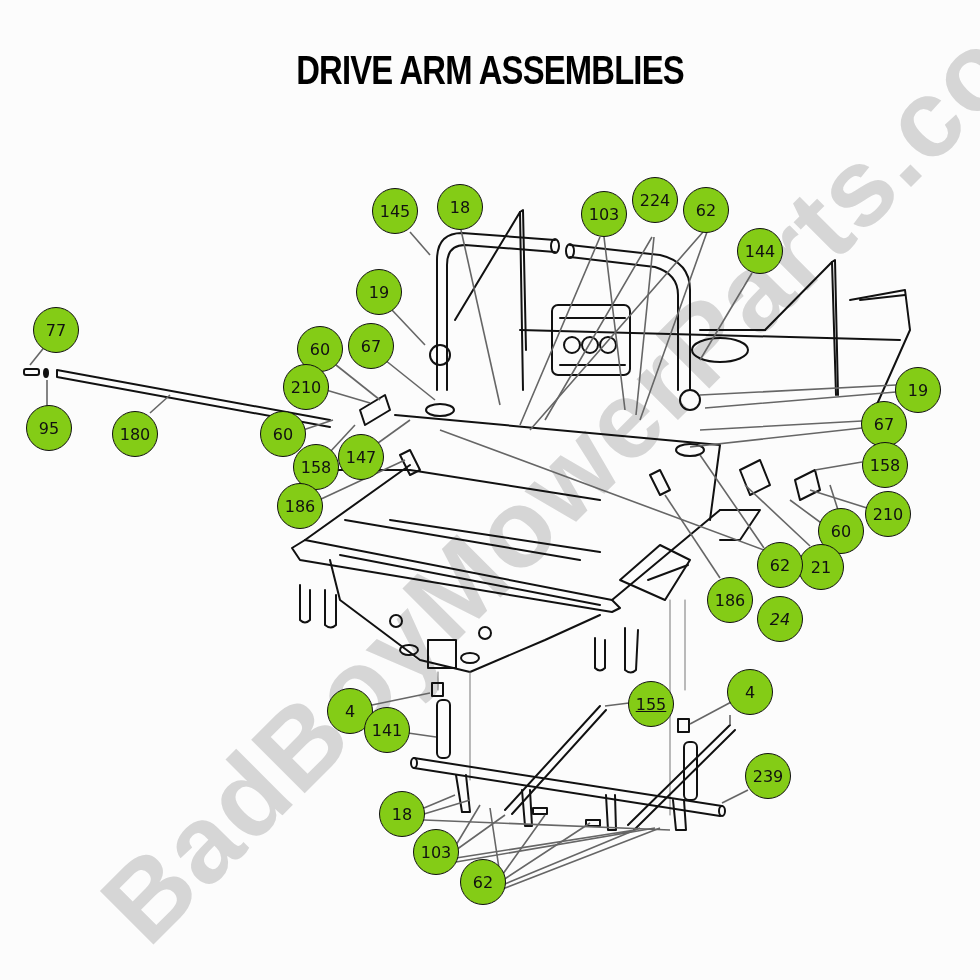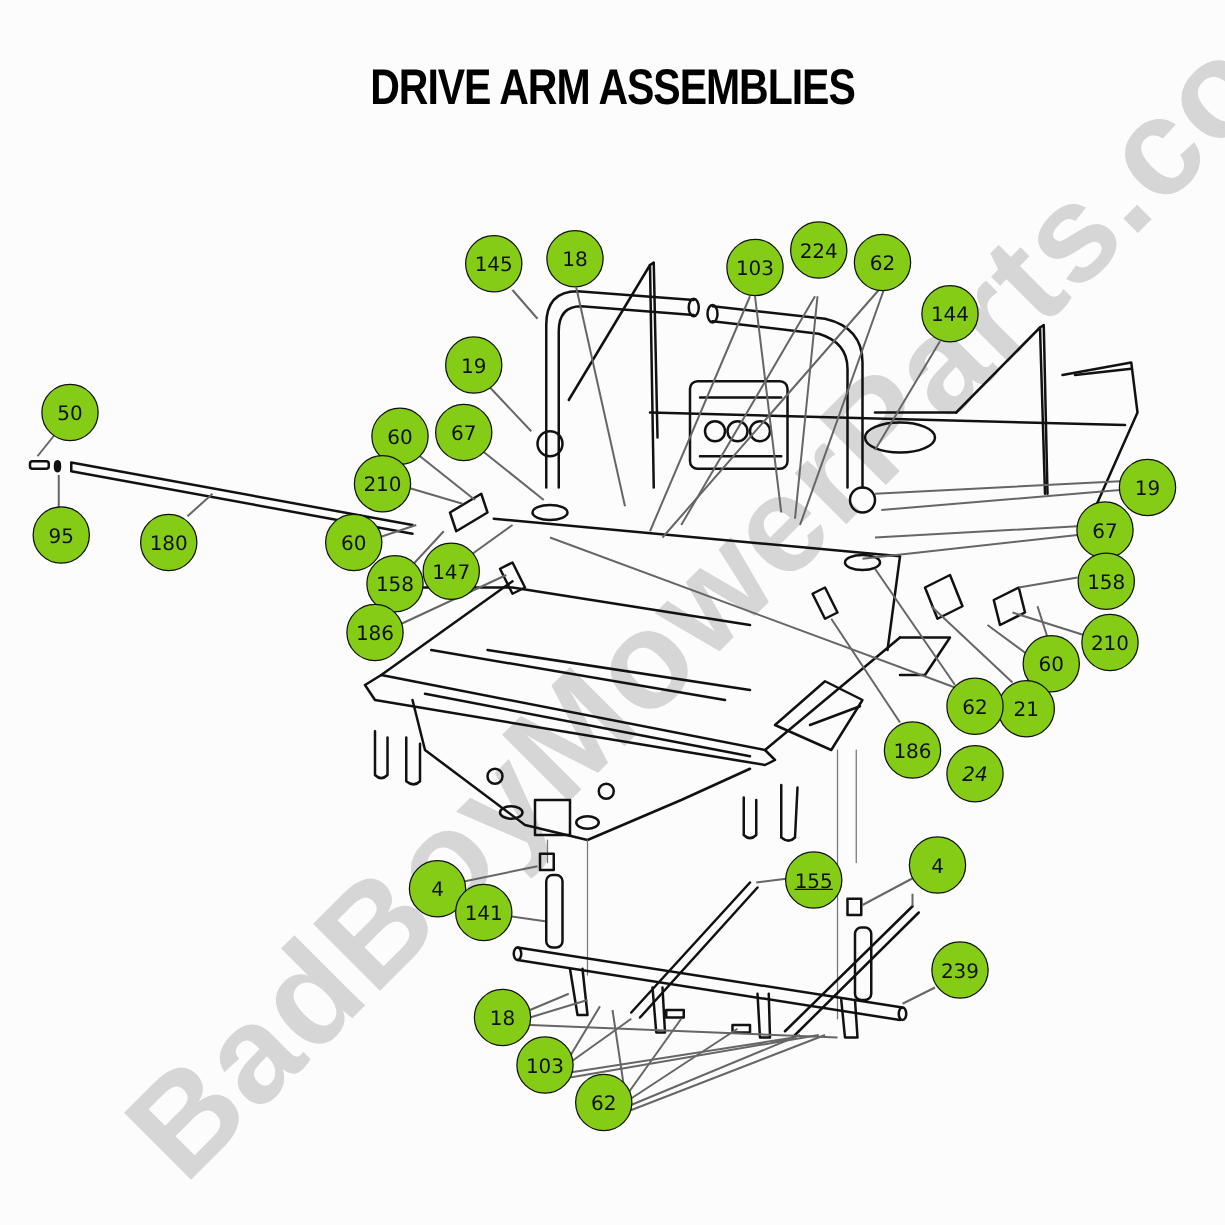--- a/index.html
+++ b/index.html
@@ -146,21 +146,21 @@
       <path d="M748 790 L722 803"></path>
       <path d="M424 808 L455 795 M424 814 L470 800 M424 820 L670 830"></path>
       <path d="M456 845 L480 805 M456 850 L505 815 M456 858 L635 830 M456 862 L655 828"></path>
       <path d="M500 875 L490 808 M500 878 L545 815 M500 882 L590 823 M500 886 L640 828 M500 890 L660 828"></path>
     </g>
   </svg>
 
   <div id="title">DRIVE ARM ASSEMBLIES</div>
 
   <div id="callouts">
-      <div class="callout" style="left: 56px; top: 330px;">50</div>
+      <div class="callout" style="left: 56px; top: 330px;">77</div>
       <div class="callout" style="left: 49px; top: 428px; text-align: right;">95</div>
       <div class="callout" style="left: 135px; top: 434px;">180</div>
       <div class="callout" style="left: 320px; top: 349px;">60</div>
       <div class="callout" style="left: 306px; top: 387px;">210</div>
       <div class="callout" style="left: 283px; top: 434px;">60</div>
       <div class="callout" style="left: 371px; top: 346px;">67</div>
       <div class="callout" style="left: 316px; top: 467px;">158</div>
       <div class="callout" style="left: 361px; top: 457px;">147</div>
       <div class="callout" style="left: 300px; top: 506px;">186</div>
       <div class="callout" style="left: 379px; top: 292px;">19</div>

